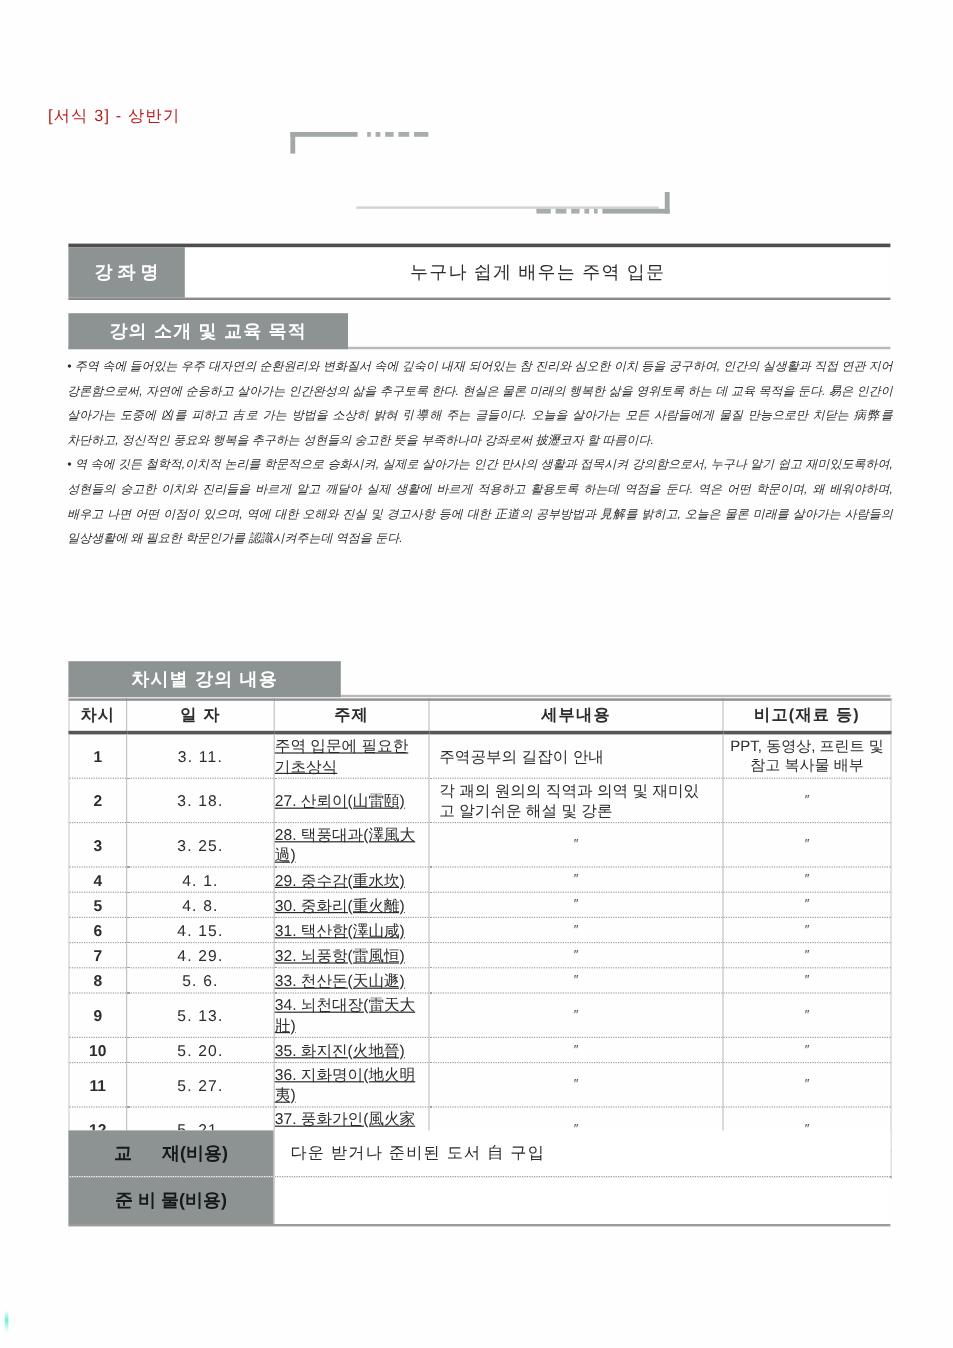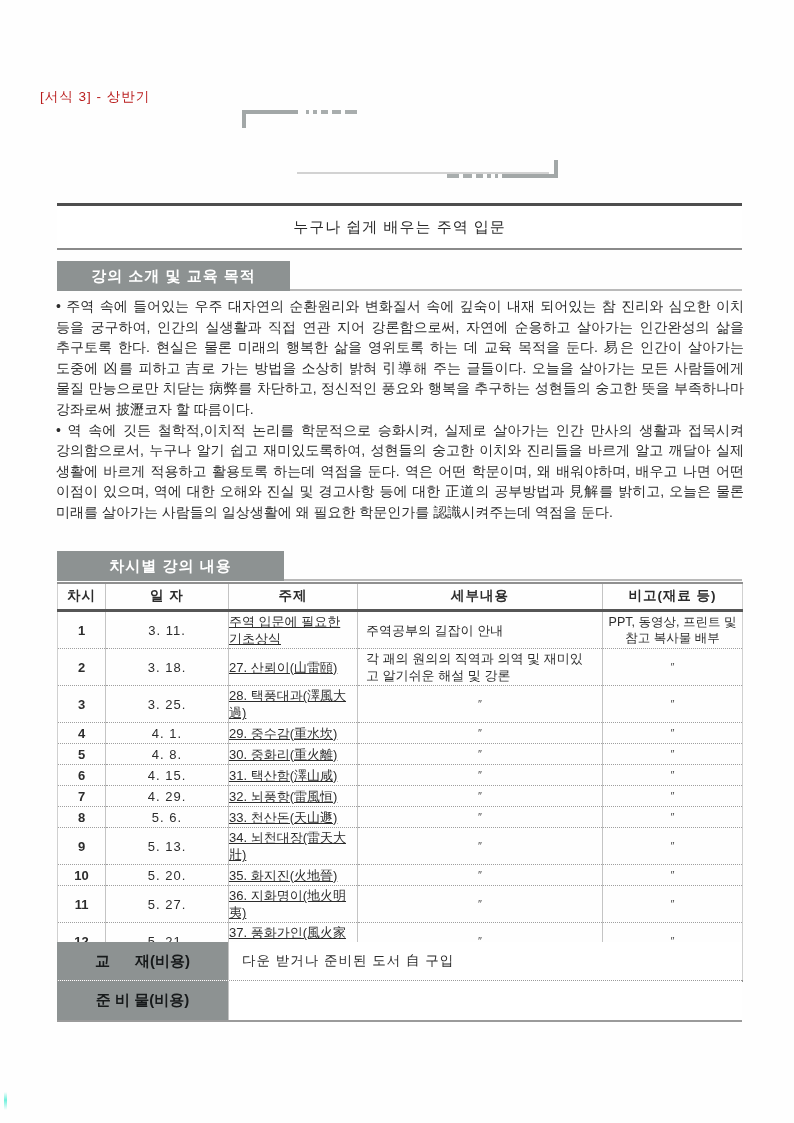--- a/index.html
+++ b/index.html
@@ -37,22 +37,22 @@
   
   .section-bar { position:absolute; left:57px; width:685px; height:29px; border-bottom:2px solid #b9b9b9; }
   .section-bar .sec-box { position:absolute; left:0; bottom:-2px; height:30px; background:#8d9292;
     color:#ffffff; font-weight:bold; font-size:15px; display:flex; align-items:center; justify-content:center; letter-spacing:1px; }
   .sec1 { top:262px; }
   .sec1 .sec-box { width:233px; }
   .sec2 { top:552px; }
   .sec2 .sec-box { width:227px; }
 
   
-  .intro { position:absolute; left:56px; top:296px; width:688px; font-size:14px;
-    line-height:20.6px; text-align:justify; color:#2c2c2c; word-break:keep-all; }
+  .intro { position:absolute; left:56px; top:296px; width:688px; font-size:10px;
+    line-height:20.6px; text-align:justify; color:#2c2c2c; word-break:keep-all;font-style:italic; }
   .intro p { margin:0; }
 
   
   .sched-wrap { position:absolute; left:57px; top:582px; width:685px; }
   table.sched { border-collapse:collapse; table-layout:fixed; width:685px; font-size:13px; color:#2c2c2c;
     border-top:2px solid #8f8f8f; border-bottom:2px solid #8f8f8f;
     border-left:1px solid #d0d0d0; border-right:1px solid #d0d0d0; }
   .sched col.c1{width:48px}.sched col.c2{width:123px}.sched col.c3{width:129px}.sched col.c4{width:245px}.sched col.c5{width:140px}
   .sched th { font-weight:bold; font-size:13.5px; padding:3px 0 4px; border-bottom:3px solid #565656; letter-spacing:1px; }
   .sched th + th, .sched td + td { border-left:1px solid #c4c4c4; }
@@ -101,20 +101,21 @@
       <i class="dash d5"></i>
         <i class="dash d4"></i>
         <i class="dash d3"></i>
         <i class="dash d2"></i>
         <i class="dash d1"></i>
     </div>
     <div class="bracket-br"></div>
   </div>
 
   <div class="course-row">
+    <div class="course-label">강 좌 명</div>
     <div class="course-name">누구나 쉽게 배우는 주역 입문</div>
   </div>
 
   <div class="section-bar sec1">
     <div class="sec-box">강의 소개 및 교육 목적</div>
   </div>
 
   <div class="intro">
     <p>• 주역 속에 들어있는 우주 대자연의 순환원리와 변화질서 속에 깊숙이 내재 되어있는 참 진리와 심오한 이치 등을 궁구하여, 인간의 실생활과 직접 연관 지어 강론함으로써, 자연에 순응하고 살아가는 인간완성의 삶을 추구토록 한다. 현실은 물론 미래의 행복한 삶을 영위토록 하는 데 교육 목적을 둔다. 易은 인간이 살아가는 도중에 凶를 피하고 吉로 가는 방법을 소상히 밝혀 引導해 주는 글들이다. 오늘을 살아가는 모든 사람들에게 물질 만능으로만 치닫는 病弊를 차단하고, 정신적인 풍요와 행복을 추구하는 성현들의 숭고한 뜻을 부족하나마 강좌로써 披瀝코자 할 따름이다.</p>
     <p>• 역 속에 깃든 철학적,이치적 논리를 학문적으로 승화시켜, 실제로 살아가는 인간 만사의 생활과 접목시켜 강의함으로서, 누구나 알기 쉽고 재미있도록하여, 성현들의 숭고한 이치와 진리들을 바르게 알고 깨달아 실제 생활에 바르게 적용하고 활용토록 하는데 역점을 둔다. 역은 어떤 학문이며, 왜 배워야하며, 배우고 나면 어떤 이점이 있으며, 역에 대한 오해와 진실 및 경고사항 등에 대한 正道의 공부방법과 見解를 밝히고, 오늘은 물론 미래를 살아가는 사람들의 일상생활에 왜 필요한 학문인가를 認識시켜주는데 역점을 둔다.</p>

